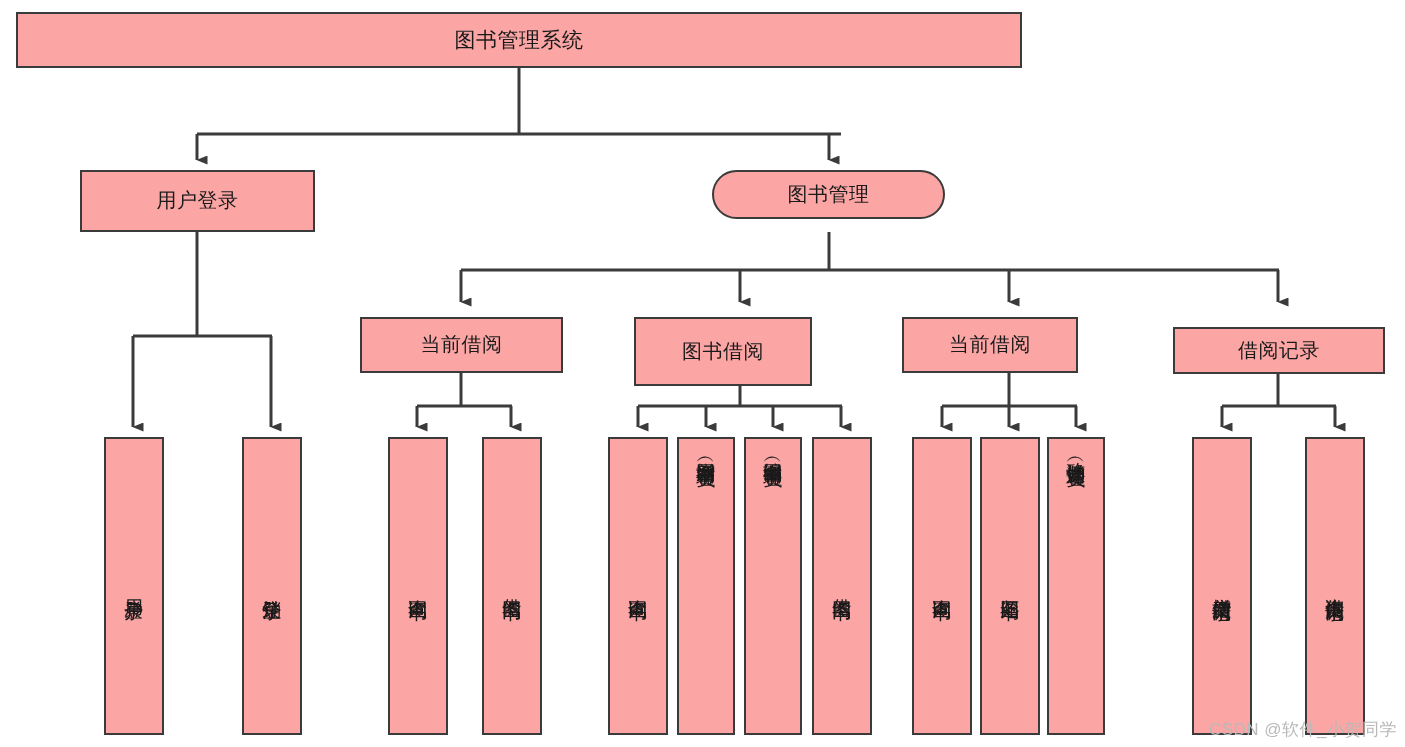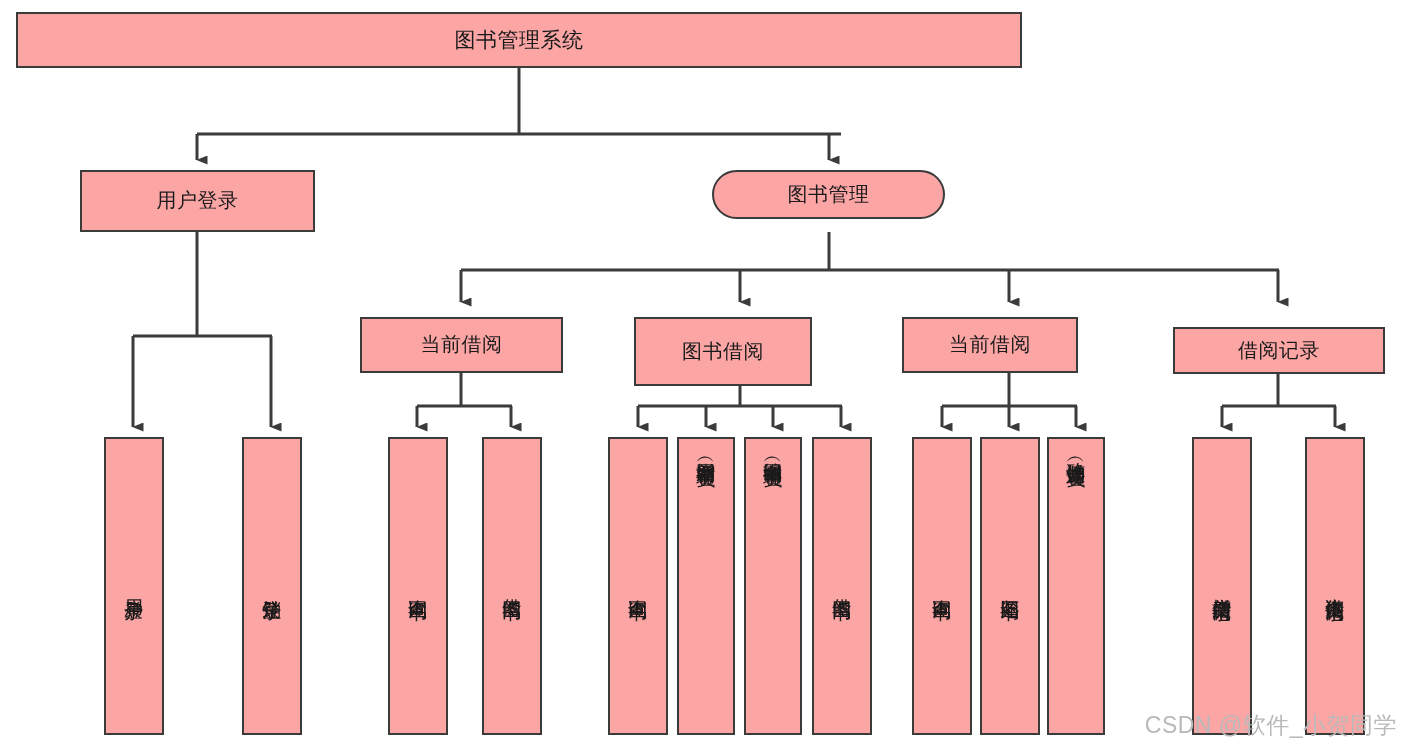--- a/index.html
+++ b/index.html
@@ -65,21 +65,21 @@
     font-size: 19px;
   }
   .node.vertical.centered {
     align-items: center;
     padding-top: 0;
   }
   .watermark {
     position: absolute;
     right: 8px;
     bottom: 6px;
-    font-size: 23px;
+    font-size: 17px;
     color: #b9b9b9;
     letter-spacing: 0.5px;
     user-select: none;
     white-space: nowrap;
   }
 </style>
 </head>
 <body>
 
 <div id="diagram-root">

